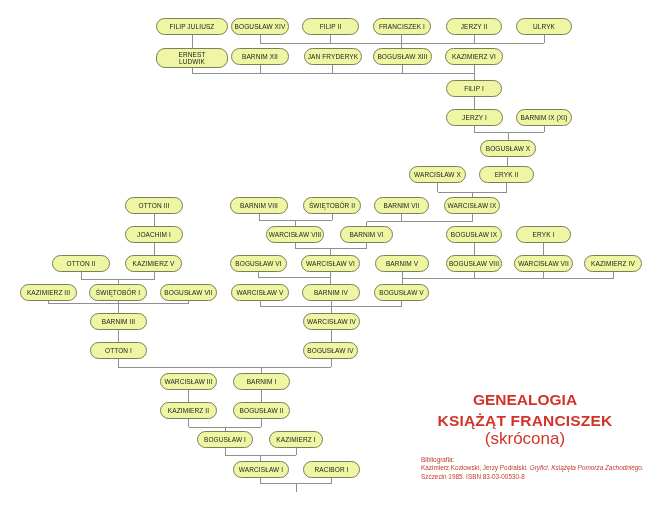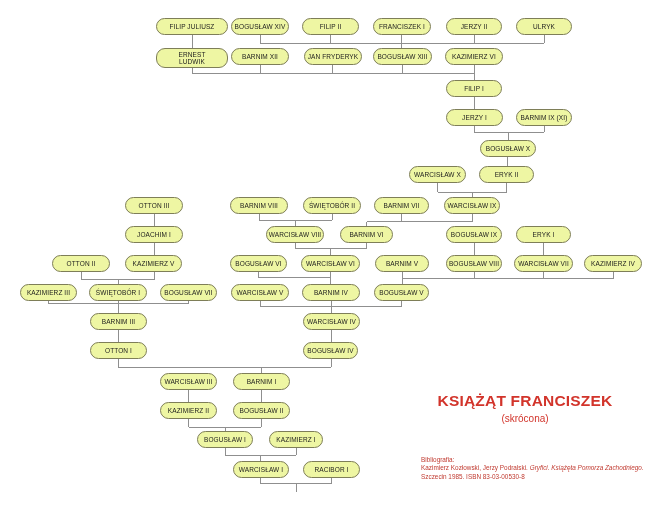--- a/index.html
+++ b/index.html
@@ -27,21 +27,21 @@
     display:flex;align-items:center;justify-content:center;
     font-size:6.5px;letter-spacing:.1px;color:var(--node-text);
     text-align:center;white-space:pre-line;line-height:1.1;
   }
   .title-block{
     position:absolute;left:405px;top:390px;width:240px;
     text-align:center;color:var(--title-red);
   }
   .title-l1{font-size:15.5px;font-weight:bold;line-height:20px;}
   .title-l2{font-size:15.5px;font-weight:bold;line-height:21px;letter-spacing:.2px;}
-  .title-l3{font-size:10px;font-weight:normal;line-height:15px;}
+  .title-l3{font-size:17px;font-weight:normal;line-height:15px;}
   .bib{
     position:absolute;left:421px;top:456px;width:244px;
     color:var(--bib-red);font-size:6.4px;line-height:8.3px;
   }
   .bib i{font-style:italic;}
 </style>
 </head>
 <body>
 
 <div class="stage">
@@ -177,20 +177,21 @@
       <div class="node" style="left: 233px; top: 373px; width: 57px; height: 17px;">BARNIM I</div>
       <div class="node" style="left: 160px; top: 402px; width: 57px; height: 17px;">KAZIMIERZ II</div>
       <div class="node" style="left: 233px; top: 402px; width: 57px; height: 17px;">BOGUSŁAW II</div>
       <div class="node" style="left: 197px; top: 431px; width: 56px; height: 17px;">BOGUSŁAW I</div>
       <div class="node" style="left: 269px; top: 431px; width: 54px; height: 17px;">KAZIMIERZ I</div>
       <div class="node" style="left: 233px; top: 461px; width: 56px; height: 17px;">WARCISŁAW I</div>
       <div class="node" style="left: 303px; top: 461px; width: 57px; height: 17px;">RACIBOR I</div>
     </div>
 
   <div class="title-block">
+    <div class="title-l1">GENEALOGIA</div>
     <div class="title-l2">KSIĄŻĄT FRANCISZEK</div>
     <div class="title-l3">(skrócona)</div>
   </div>
 
   <div class="bib">
     <div>Bibliografia:</div>
     <div><span>Kazimierz Kozłowski, Jerzy Podralski. </span><i>Gryfici. Książęta Pomorza Zachodniego.</i></div>
     <div>Szczecin 1985. ISBN 83-03-00530-8</div>
   </div>
 </div>

